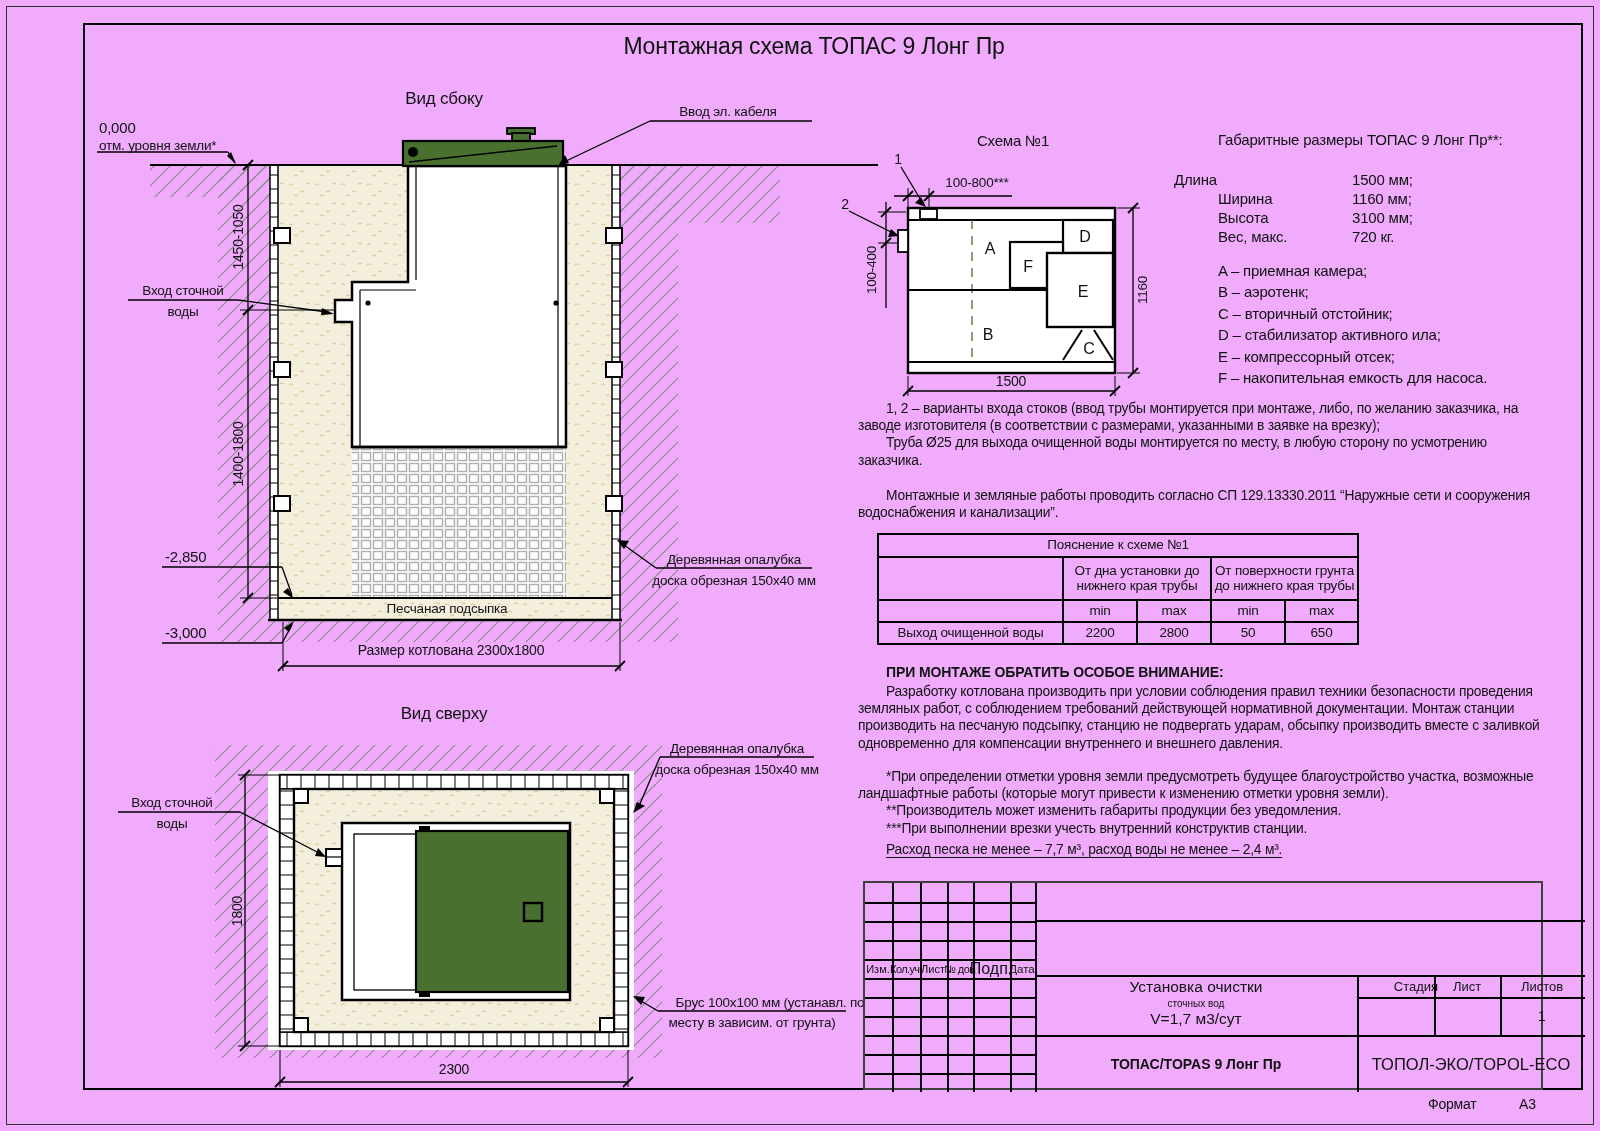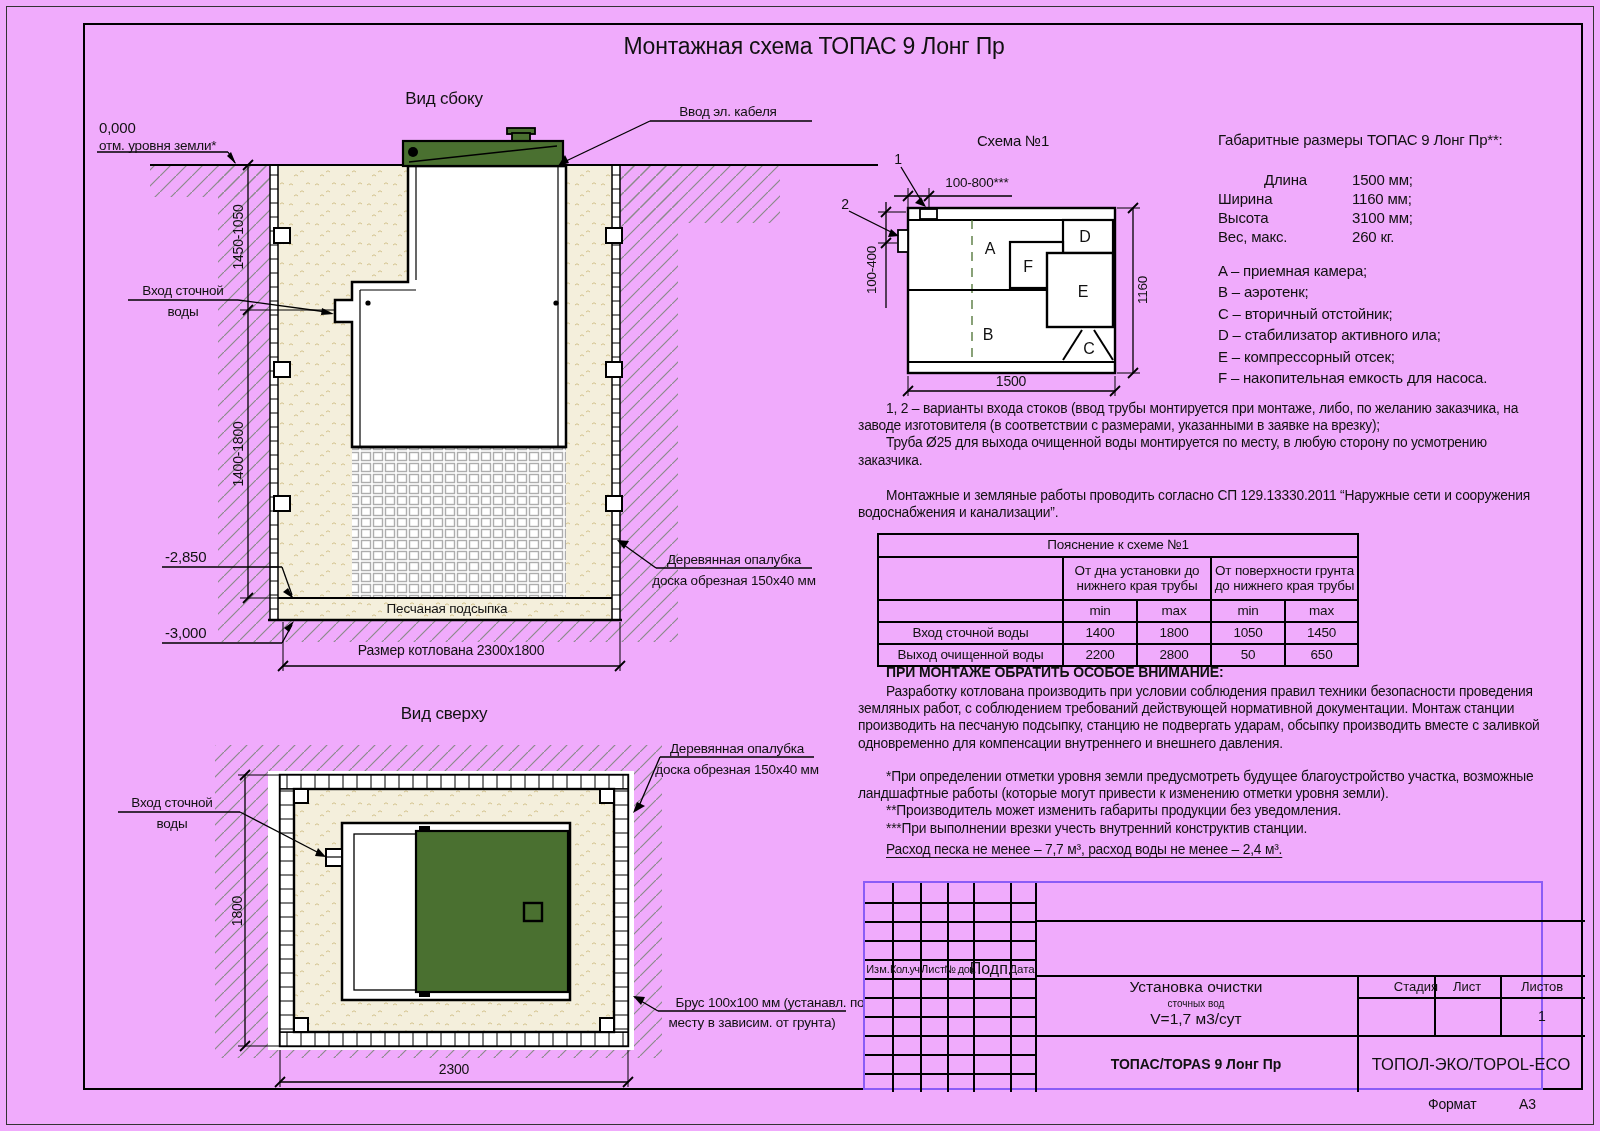--- a/index.html
+++ b/index.html
@@ -13,21 +13,21 @@
   .rot{transform:translate(-50%,-50%) rotate(-90deg);} .f13{font-size:13.5px;} .f14{font-size:14px;} .f15{font-size:15px;}
   .f16{font-size:16px;} .f17{font-size:17px;} .f23{font-size:23px;}
   .blk{position:absolute;font-size:13.8px;line-height:17.2px;letter-spacing:-0.2px;}
   .blk p{margin:0;text-indent:28px;}
   .caps{font-weight:bold;letter-spacing:-0.1px;}
   
   table.expl{position:absolute;left:877px;top:533px;border-collapse:collapse;table-layout:fixed;}
   table.expl td{border:2px solid #000;text-align:center;vertical-align:middle;
                 font-size:13.5px;line-height:14.5px;padding:1px 2px;letter-spacing:-0.2px;}
   
-  .tb{position:absolute;left:863px;top:881px;width:680px;height:209px;border:2px solid #8b5cf6;box-sizing:border-box;}
+  .tb{position:absolute;left:863px;top:881px;width:680px;height:209px;border:2px solid #404040;box-sizing:border-box;}
   .tb .vl,.tb .hl{position:absolute;background:#000;}
   .tb .vl{width:2px;} .tb .hl{height:2px;}
   .tb .tt{position:absolute;white-space:nowrap;transform:translate(-50%,-50%);}
   .underlined{text-decoration:underline;text-underline-offset:3px;}
 </style>
 </head>
 <body>
 
 <div class="page">
   <div class="outer-border"></div>
@@ -267,28 +267,28 @@
   <div class="t f14 ctr" style="left:1011px;top:381px;">1500</div>
   <div class="t f13 rot" style="left:1142px;top:290px;">1160</div>
   <div class="t f16 ctr" style="left:990px;top:249px;">A</div>
   <div class="t f16 ctr" style="left:988px;top:335px;">B</div>
   <div class="t f16 ctr" style="left:1089px;top:349px;">C</div>
   <div class="t f16 ctr" style="left:1085px;top:237px;">D</div>
   <div class="t f16 ctr" style="left:1083px;top:292px;">E</div>
   <div class="t f16 ctr" style="left:1028px;top:267px;">F</div>
 
   <div class="t f15" style="left:1218px;top:131px;">Габаритные размеры ТОПАС 9 Лонг Пр**:</div>
-  <div class="t f15" style="left:1264px;top:171px;">Длина</div>
+  <div class="t f15" style="left:1174px;top:171px;">Длина</div>
   <div class="t f15" style="left:1352px;top:171px;">1500 мм;</div>
   <div class="t f15" style="left:1218px;top:190px;">Ширина</div>
   <div class="t f15" style="left:1352px;top:190px;">1160 мм;</div>
   <div class="t f15" style="left:1218px;top:209px;">Высота</div>
   <div class="t f15" style="left:1352px;top:209px;">3100 мм;</div>
   <div class="t f15" style="left:1218px;top:228px;">Вес, макс.</div>
-  <div class="t f15" style="left:1352px;top:228px;">260 кг.</div>
+  <div class="t f15" style="left:1352px;top:228px;">720 кг.</div>
   <div class="blk" style="left:1218px;top:260px;width:360px;font-size:15px;line-height:21.4px;">
     <p style="text-indent:0">A – приемная камера;</p>
     <p style="text-indent:0">B – аэротенк;</p>
     <p style="text-indent:0">C – вторичный отстойник;</p>
     <p style="text-indent:0">D – стабилизатор активного ила;</p>
     <p style="text-indent:0">E – компрессорный отсек;</p>
     <p style="text-indent:0">F – накопительная емкость для насоса.</p>
   </div>
 
   <div class="blk" style="left:858px;top:400px;width:694px;">
@@ -315,27 +315,20 @@
       <td colspan="2">От поверхности грунта до нижнего края трубы</td>
     </tr>
     <tr style="height:22px">
       <td></td>
       <td>min</td>
       <td>max</td>
       <td>min</td>
       <td>max</td>
     </tr>
     <tr style="height:22px">
-      <td>Вход сточной воды</td>
-      <td>1400</td>
-      <td>1800</td>
-      <td>1050</td>
-      <td>1450</td>
-    </tr>
-    <tr style="height:22px">
       <td>Выход очищенной воды</td>
       <td>2200</td>
       <td>2800</td>
       <td>50</td>
       <td>650</td>
     </tr>
   </tbody>
     </table>
 
   <div class="t caps" style="left:886px;top:664px;font-size:14px;">ПРИ МОНТАЖЕ ОБРАТИТЬ ОСОБОЕ ВНИМАНИЕ:</div>

